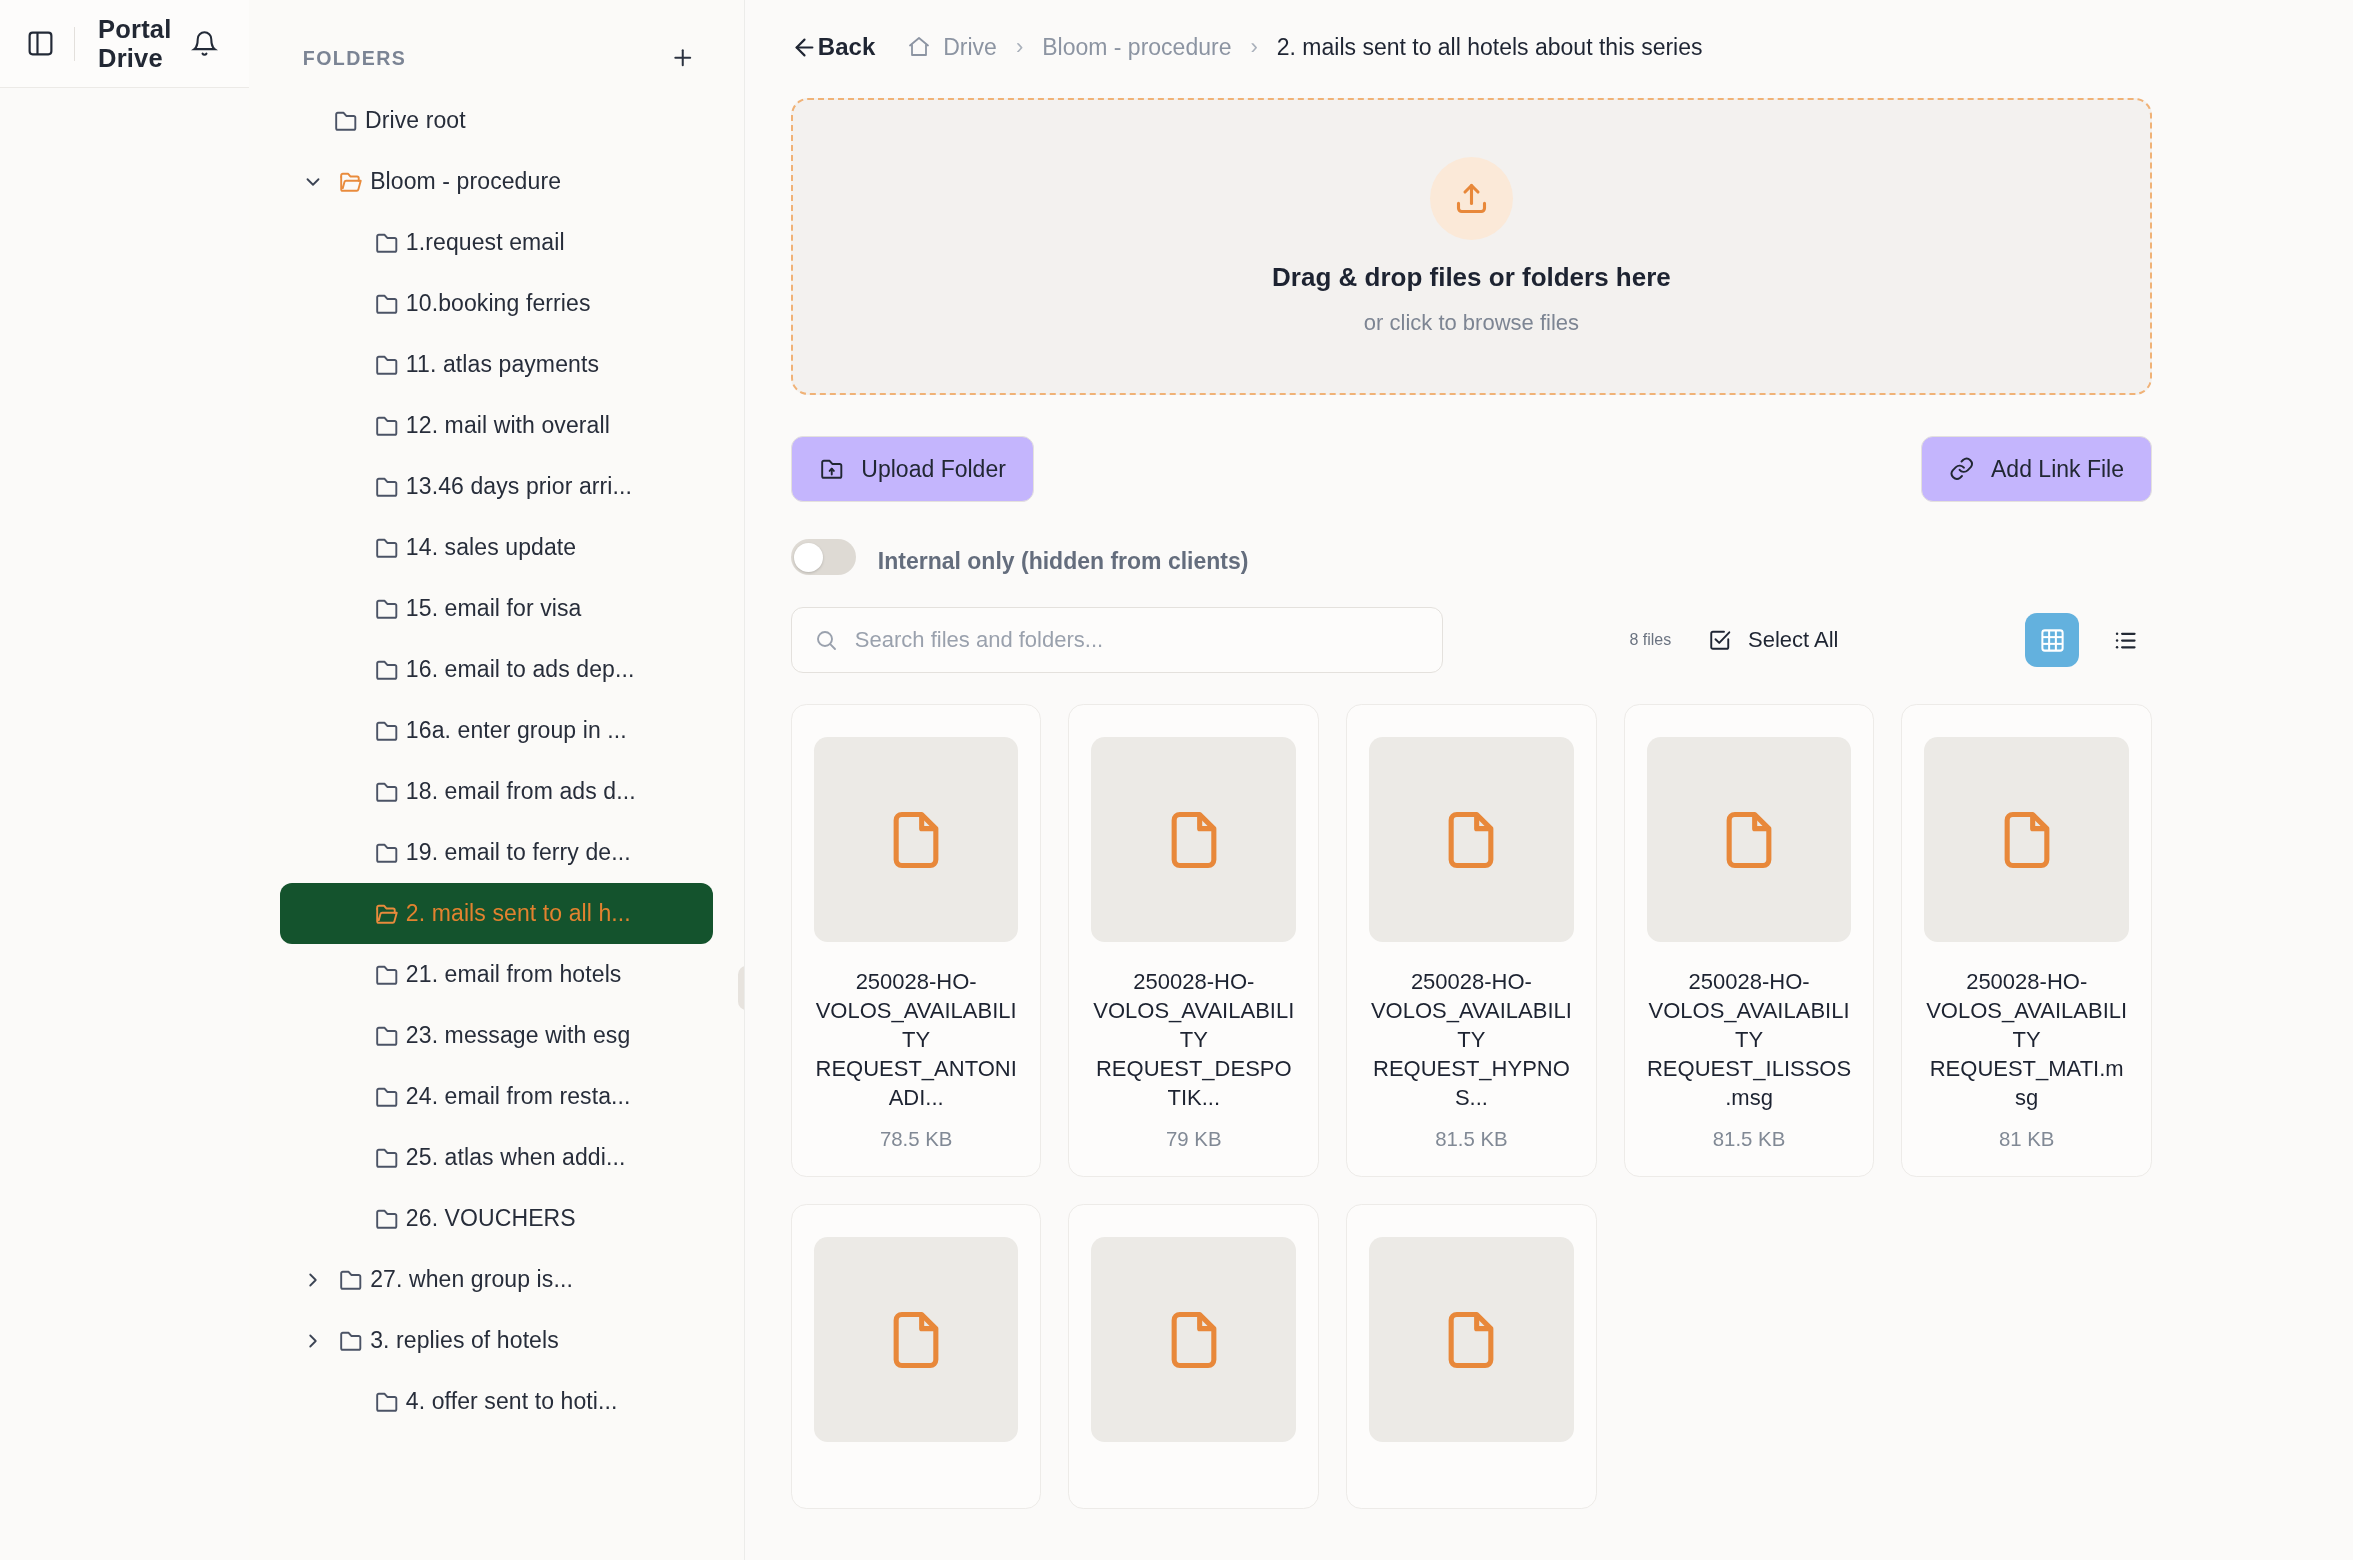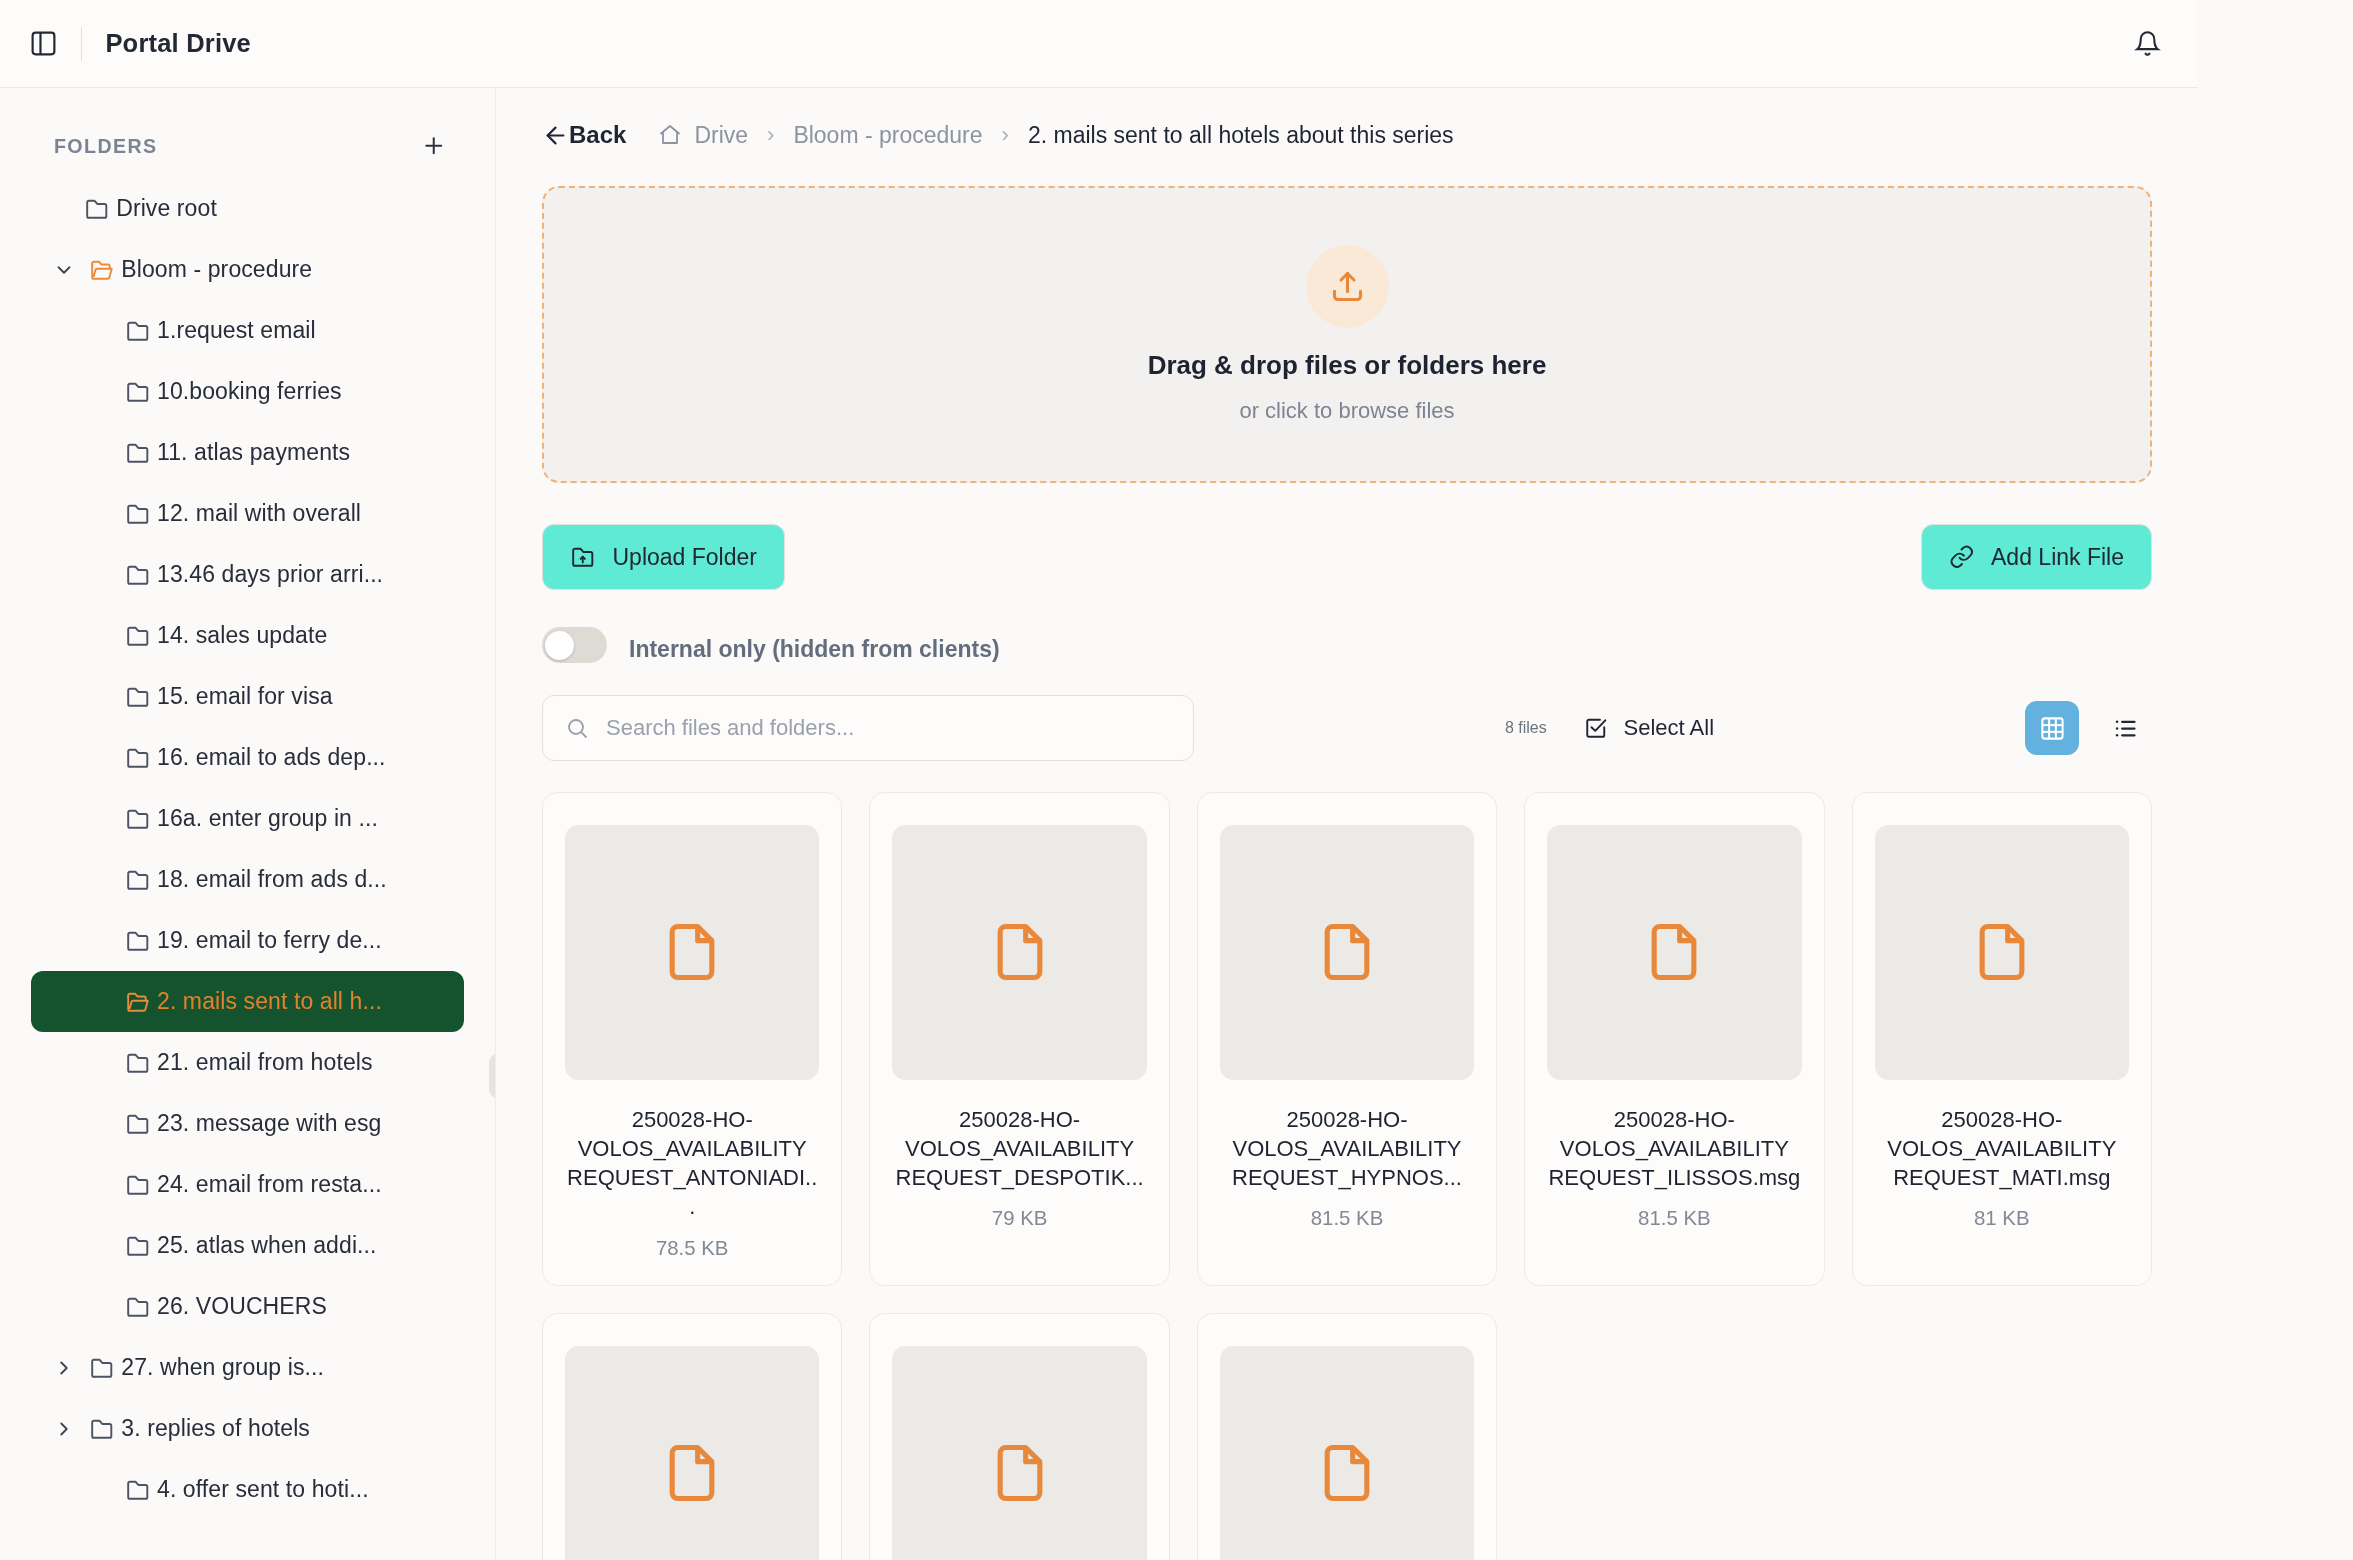--- a/index.html
+++ b/index.html
@@ -3,21 +3,21 @@
 <meta charset="utf-8">
 <style>
   * { box-sizing: border-box; margin: 0; padding: 0; }
   html, body {
     width: 2354px; height: 1561px;
     font-family: "Liberation Sans", sans-serif;
     background: #fbfaf9;
     overflow: hidden;
     color: #1f2430;
   }
-  .app { display: flex; flex-direction: column; width: 2198px; height: 1561px; border-radius: 14px; }
+  .app { display: flex; flex-direction: row; width: 2198px; height: 1561px; border-radius: 14px; }
 
   
   .topbar {
     height: 88px; flex: 0 0 88px;
     background: #fdfcfb;
     border-bottom: 0.9px solid #eceae7;
     display: flex; align-items: center;
     padding: 0 31px 0 25.5px;
   }
   .panel-toggle {
@@ -103,21 +103,21 @@
     display: flex; align-items: center; justify-content: center; margin-bottom: 22px;
   }
   .dz-title { font-size: 26px; font-weight: 600; color: #1d2331; }
   .dz-sub { font-size: 22px; color: #7d8593; margin-top: 17px; }
 
   
   .toolbar { display: flex; align-items: center; justify-content: space-between; margin-top: 41px; }
   .btn {
     display: inline-flex; align-items: center; gap: 17px;
     height: 66px; padding: 0 27px;
-    background: #5eead4; border: 0.9px solid #e4e1dd; border-radius: 12px;
+    background: #c4b5fd; border: 0.9px solid #e4e1dd; border-radius: 12px;
     font-size: 23px; font-weight: 500; color: #212733; cursor: pointer;
   }
 
   
   .toggle-row { display: flex; align-items: flex-end; gap: 22px; margin-top: 37px; font-weight: bold; }
   .switch {
     width: 65px; height: 36px; border-radius: 18px; background: #dedad4;
     position: relative; cursor: pointer; flex: 0 0 65px;
   }
   .switch .knob { position: absolute; top: 3.4px; left: 3.4px; width: 29px; height: 29px; border-radius: 50%; background: #fff; box-shadow: 0 0.9px 2.6px rgba(0,0,0,.18); }

